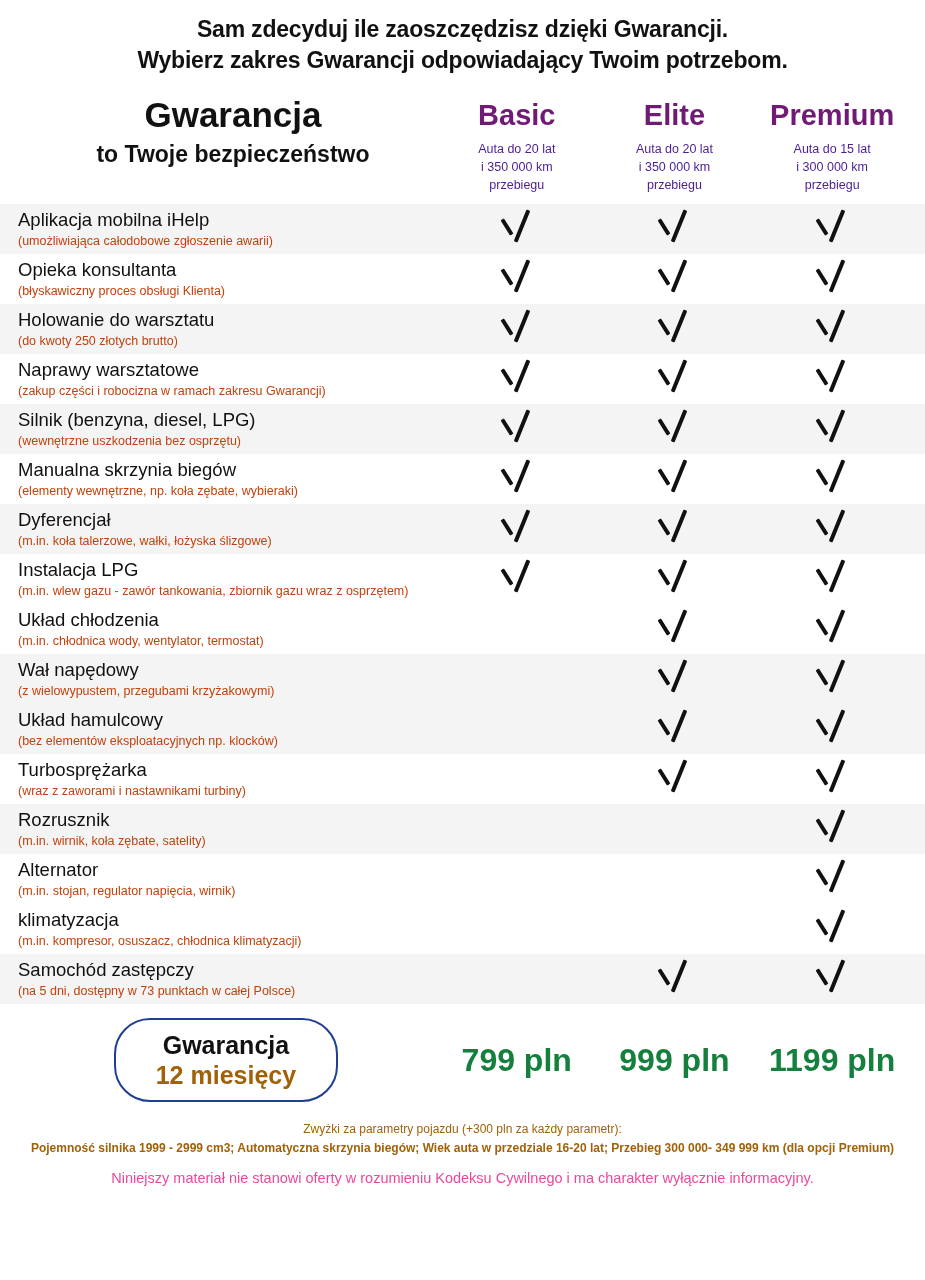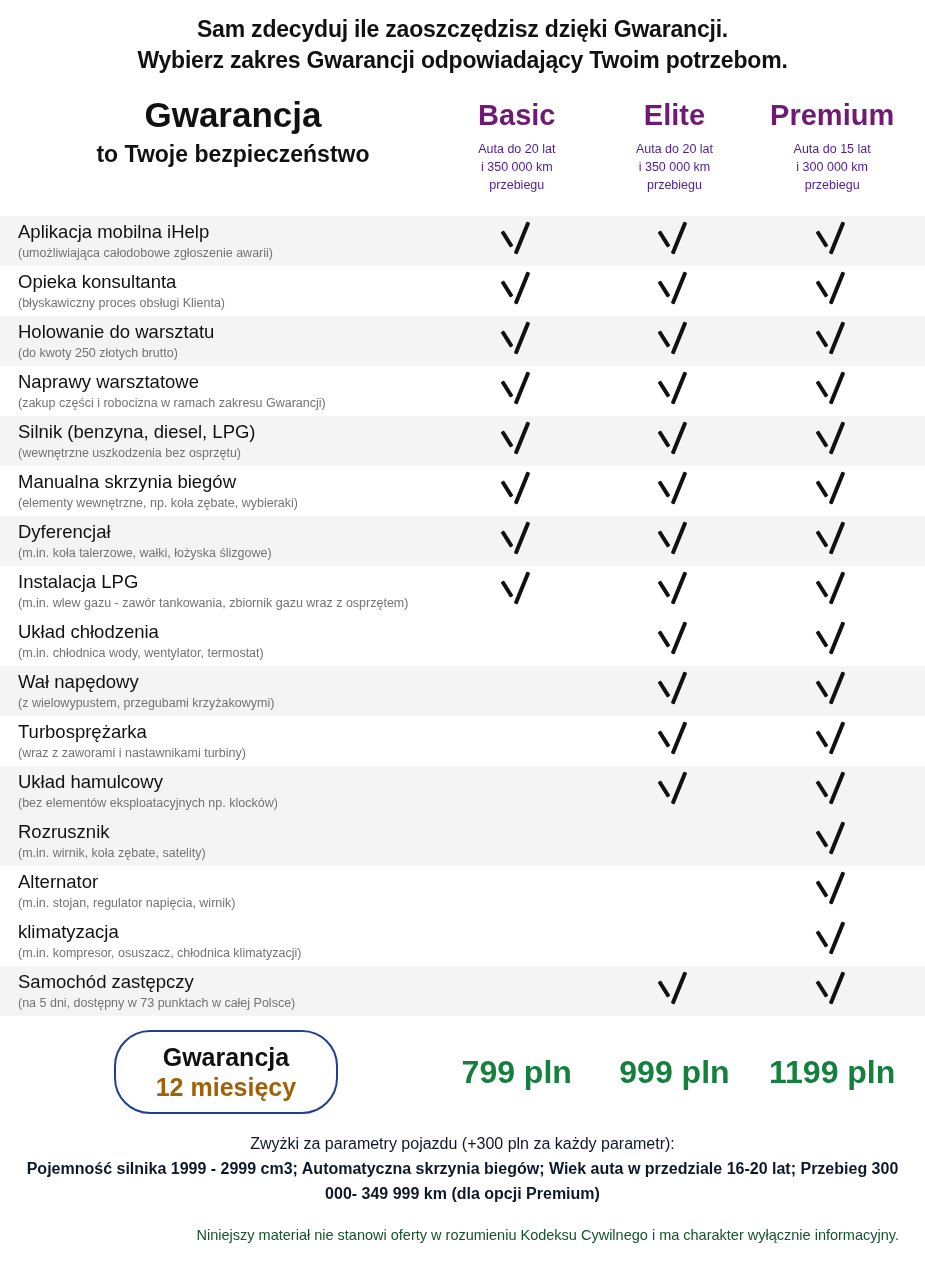--- a/index.html
+++ b/index.html
@@ -74,42 +74,42 @@
   }
   .plan-desc {
     font-size: 12.5px;
     color: #4c1d95;
     line-height: 1.45;
     margin-top: 8px;
   }
 
   
   .table {
-    margin-top: 22px;
+    margin-top: 10px;
     width: 925px;
   }
   .row {
     display: flex;
     align-items: center;
     min-height: 50px;
     padding: 2px 14px;
   }
   .row.alt { background: #f4f4f4; }
   .feature-cell {
     width: 430px;
     padding-left: 4px;
   }
   .feat-title {
     font-size: 18.5px;
     color: #111;
     line-height: 1.2;
   }
   .feat-sub {
     font-size: 12.5px;
-    color: #737373;
+    color: #c2410c;
     line-height: 1.25;
     margin-top: 2px;
   }
   .mark-cell {
     width: 160px;
     text-align: center;
     position: relative;
     height: 46px;
   }
   .check {
@@ -175,30 +175,29 @@
     font-weight: bold;
     color: #15803d;
   }
 
   
   .fineprint {
     text-align: center;
     padding: 14px 26px 0 26px;
   }
   .fp-line {
-    font-size: 16px;
-    color: #0f172a;
+    font-size: 12px;
+    color: #a16207;
     line-height: 1.55;
   }
   .fp-line.bold { font-weight: bold; }
   .fp-last {
     font-size: 14.5px;
-    color: #14532d;
-    margin-top: 20px;
-    text-align: right;
+    color: #ec4899;
+    margin-top: 12px;
   }
 </style>
 </head>
 <body>
 
 <div class="page">
 
   <div class="headline">
     <div class="line">Sam zdecyduj ile zaoszczędzisz dzięki Gwarancji.</div>
     <div class="line">Wybierz zakres Gwarancji odpowiadający Twoim potrzebom.</div>
@@ -322,33 +321,33 @@
       </div>
       <div class="row alt">
         <div class="feature-cell">
           <div class="feat-title">Wał napędowy</div>
           <div class="feat-sub">(z wielowypustem, przegubami krzyżakowymi)</div>
         </div>
         <div class="mark-cell"></div>
         <div class="mark-cell"><span class="check"></span></div>
         <div class="mark-cell"><span class="check"></span></div>
       </div>
+      <div class="row alt">
+        <div class="feature-cell">
+          <div class="feat-title">Układ hamulcowy</div>
+          <div class="feat-sub">(bez elementów eksploatacyjnych  np. klocków)</div>
+        </div>
+        <div class="mark-cell"></div>
+        <div class="mark-cell"><span class="check"></span></div>
+        <div class="mark-cell"><span class="check"></span></div>
+      </div>
       <div class="row">
         <div class="feature-cell">
           <div class="feat-title">Turbosprężarka</div>
           <div class="feat-sub">(wraz z zaworami i nastawnikami turbiny)</div>
-        </div>
-        <div class="mark-cell"></div>
-        <div class="mark-cell"><span class="check"></span></div>
-        <div class="mark-cell"><span class="check"></span></div>
-      </div>
-      <div class="row alt">
-        <div class="feature-cell">
-          <div class="feat-title">Układ hamulcowy</div>
-          <div class="feat-sub">(bez elementów eksploatacyjnych  np. klocków)</div>
         </div>
         <div class="mark-cell"></div>
         <div class="mark-cell"><span class="check"></span></div>
         <div class="mark-cell"><span class="check"></span></div>
       </div>
       <div class="row alt">
         <div class="feature-cell">
           <div class="feat-title">Rozrusznik</div>
           <div class="feat-sub">(m.in. wirnik, koła zębate, satelity)</div>
         </div>

